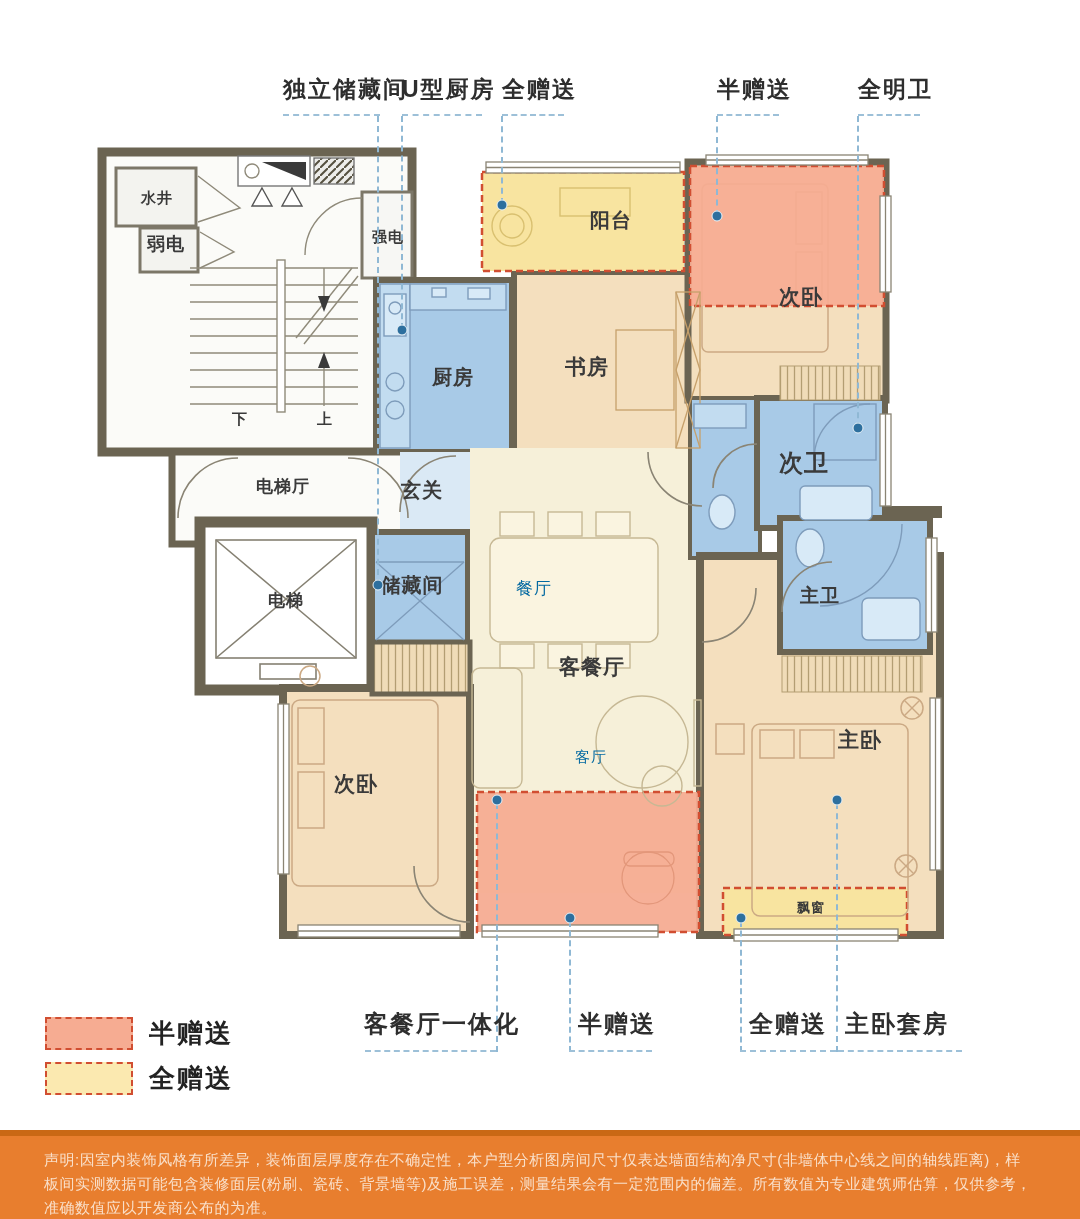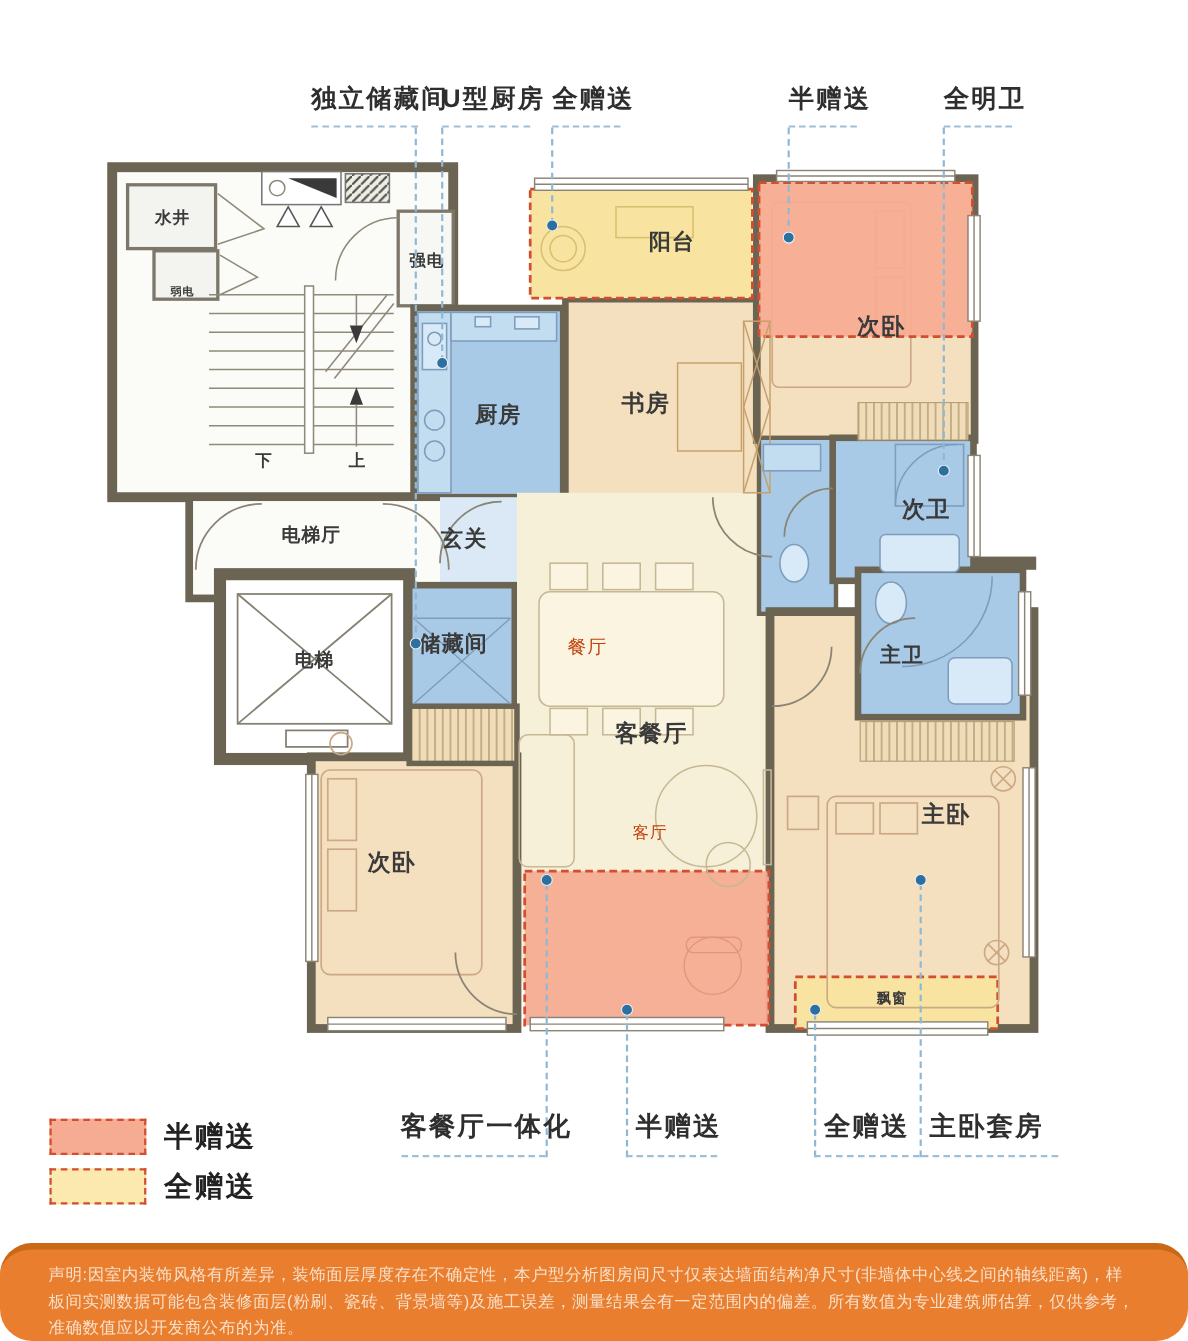--- a/index.html
+++ b/index.html
@@ -1,35 +1,35 @@
 <!DOCTYPE html>
 <html><head>
 <meta charset="utf-8">
 <style>
   html,body{margin:0;padding:0;background:#ffffff;}
   .stage{position:relative;width:1080px;height:1219px;background:#ffffff;overflow:hidden;
          font-family:"Liberation Sans","DejaVu Sans",sans-serif;}
   svg{position:absolute;left:0;top:0;}
   .rlabel{position:absolute;transform:translate(-50%,-50%);color:#3a3a3a;font-weight:600;
           white-space:nowrap;letter-spacing:1px;}
-  .faint{color:#c2410c;font-weight:500;}
+  .faint{color:#0369a1;font-weight:500;}
   .callout-label{position:absolute;color:#2e2e2e;font-size:23px;font-weight:600;
                  white-space:nowrap;letter-spacing:2px;}
   .vline{position:absolute;width:0;border-left:2px dashed #8fb8d4;}
   .uline{position:absolute;height:0;border-bottom:2px dashed #9dc0d8;}
   .dot{position:absolute;width:9px;height:9px;border-radius:50%;background:#2d6f9e;
        border:1px solid #e8f2f8;transform:translate(-50%,-50%);}
   .legend{position:absolute;left:45px;top:1016px;}
   .legend-row{display:flex;align-items:center;margin-bottom:10px;}
   .swatch{width:88px;height:33px;border:2px dashed #d14e31;margin-right:16px;box-sizing:border-box;}
   .swatch.pink{background:#f6ac92;}
   .swatch.yellow{background:#fbe9b0;}
   .legend-text{font-size:26px;font-weight:600;color:#222;letter-spacing:2px;}
   .footer{position:absolute;left:0;top:1130px;width:1080px;height:89px;background:#e87e2e;
-          border-top:6px solid #c96815;box-sizing:border-box;border-radius:29px;}
+          border-top:6px solid #c96815;box-sizing:border-box;}
   .footer-text{position:absolute;left:44px;top:12px;width:990px;color:#f9dfc9;font-size:15px;
                line-height:1.6;letter-spacing:.5px;}
 </style>
 </head>
 <body>
 
 <div class="stage">
 
   <svg width="1080" height="980" viewBox="0 0 1080 980">
     <defs>
@@ -231,36 +231,36 @@
       <rect x="298" y="925" width="162" height="12" fill="#FFFFFF"></rect>
         <line x1="298" y1="931" x2="460" y2="931"></line>
       <rect x="482" y="925" width="176" height="12" fill="#FFFFFF"></rect>
         <line x1="482" y1="931" x2="658" y2="931"></line>
       <rect x="734" y="929" width="164" height="12" fill="#FFFFFF"></rect>
         <line x1="734" y1="935" x2="898" y2="935"></line>
     </g>
   </svg>
 
   <span class="rlabel" style="left:157px;top:198px;font-size:15px">水井</span>
-  <span class="rlabel" style="left:166px;top:265px;font-size:10px">弱电</span>
+  <span class="rlabel" style="left:166px;top:244px;font-size:18px">弱电</span>
   <span class="rlabel" style="left:388px;top:237px;font-size:15px">强电</span>
   <span class="rlabel" style="left:240px;top:419px;font-size:15px">下</span>
   <span class="rlabel" style="left:325px;top:419px;font-size:15px">上</span>
   <span class="rlabel" style="left:283px;top:486px;font-size:17px">电梯厅</span>
   <span class="rlabel" style="left:286px;top:600px;font-size:17px">电梯</span>
   <span class="rlabel" style="left:453px;top:377px;font-size:20px">厨房</span>
   <span class="rlabel" style="left:422px;top:490px;font-size:20px">玄关</span>
   <span class="rlabel" style="left:412px;top:585px;font-size:20px">储藏间</span>
   <span class="rlabel faint" style="left:534px;top:588px;font-size:17px">餐厅</span>
   <span class="rlabel" style="left:592px;top:667px;font-size:21px">客餐厅</span>
   <span class="rlabel faint" style="left:591px;top:757px;font-size:15px">客厅</span>
   <span class="rlabel" style="left:587px;top:367px;font-size:21px">书房</span>
   <span class="rlabel" style="left:611px;top:220px;font-size:20px">阳台</span>
   <span class="rlabel" style="left:801px;top:297px;font-size:21px">次卧</span>
-  <span class="rlabel" style="left:842px;top:463px;font-size:21px">次卫</span>
+  <span class="rlabel" style="left:804px;top:463px;font-size:24px">次卫</span>
   <span class="rlabel" style="left:820px;top:596px;font-size:19px">主卫</span>
   <span class="rlabel" style="left:860px;top:740px;font-size:21px">主卧</span>
   <span class="rlabel" style="left:356px;top:784px;font-size:21px">次卧</span>
   <span class="rlabel" style="left:811px;top:908px;font-size:13px">飘窗</span>
 
   <span class="callout-label" style="left:283px;top:74px">独立储藏间</span>
   <span class="callout-label" style="left:402px;top:74px">U型厨房</span>
   <span class="callout-label" style="left:502px;top:74px">全赠送</span>
   <span class="callout-label" style="left:717px;top:74px">半赠送</span>
   <span class="callout-label" style="left:858px;top:74px">全明卫</span>

